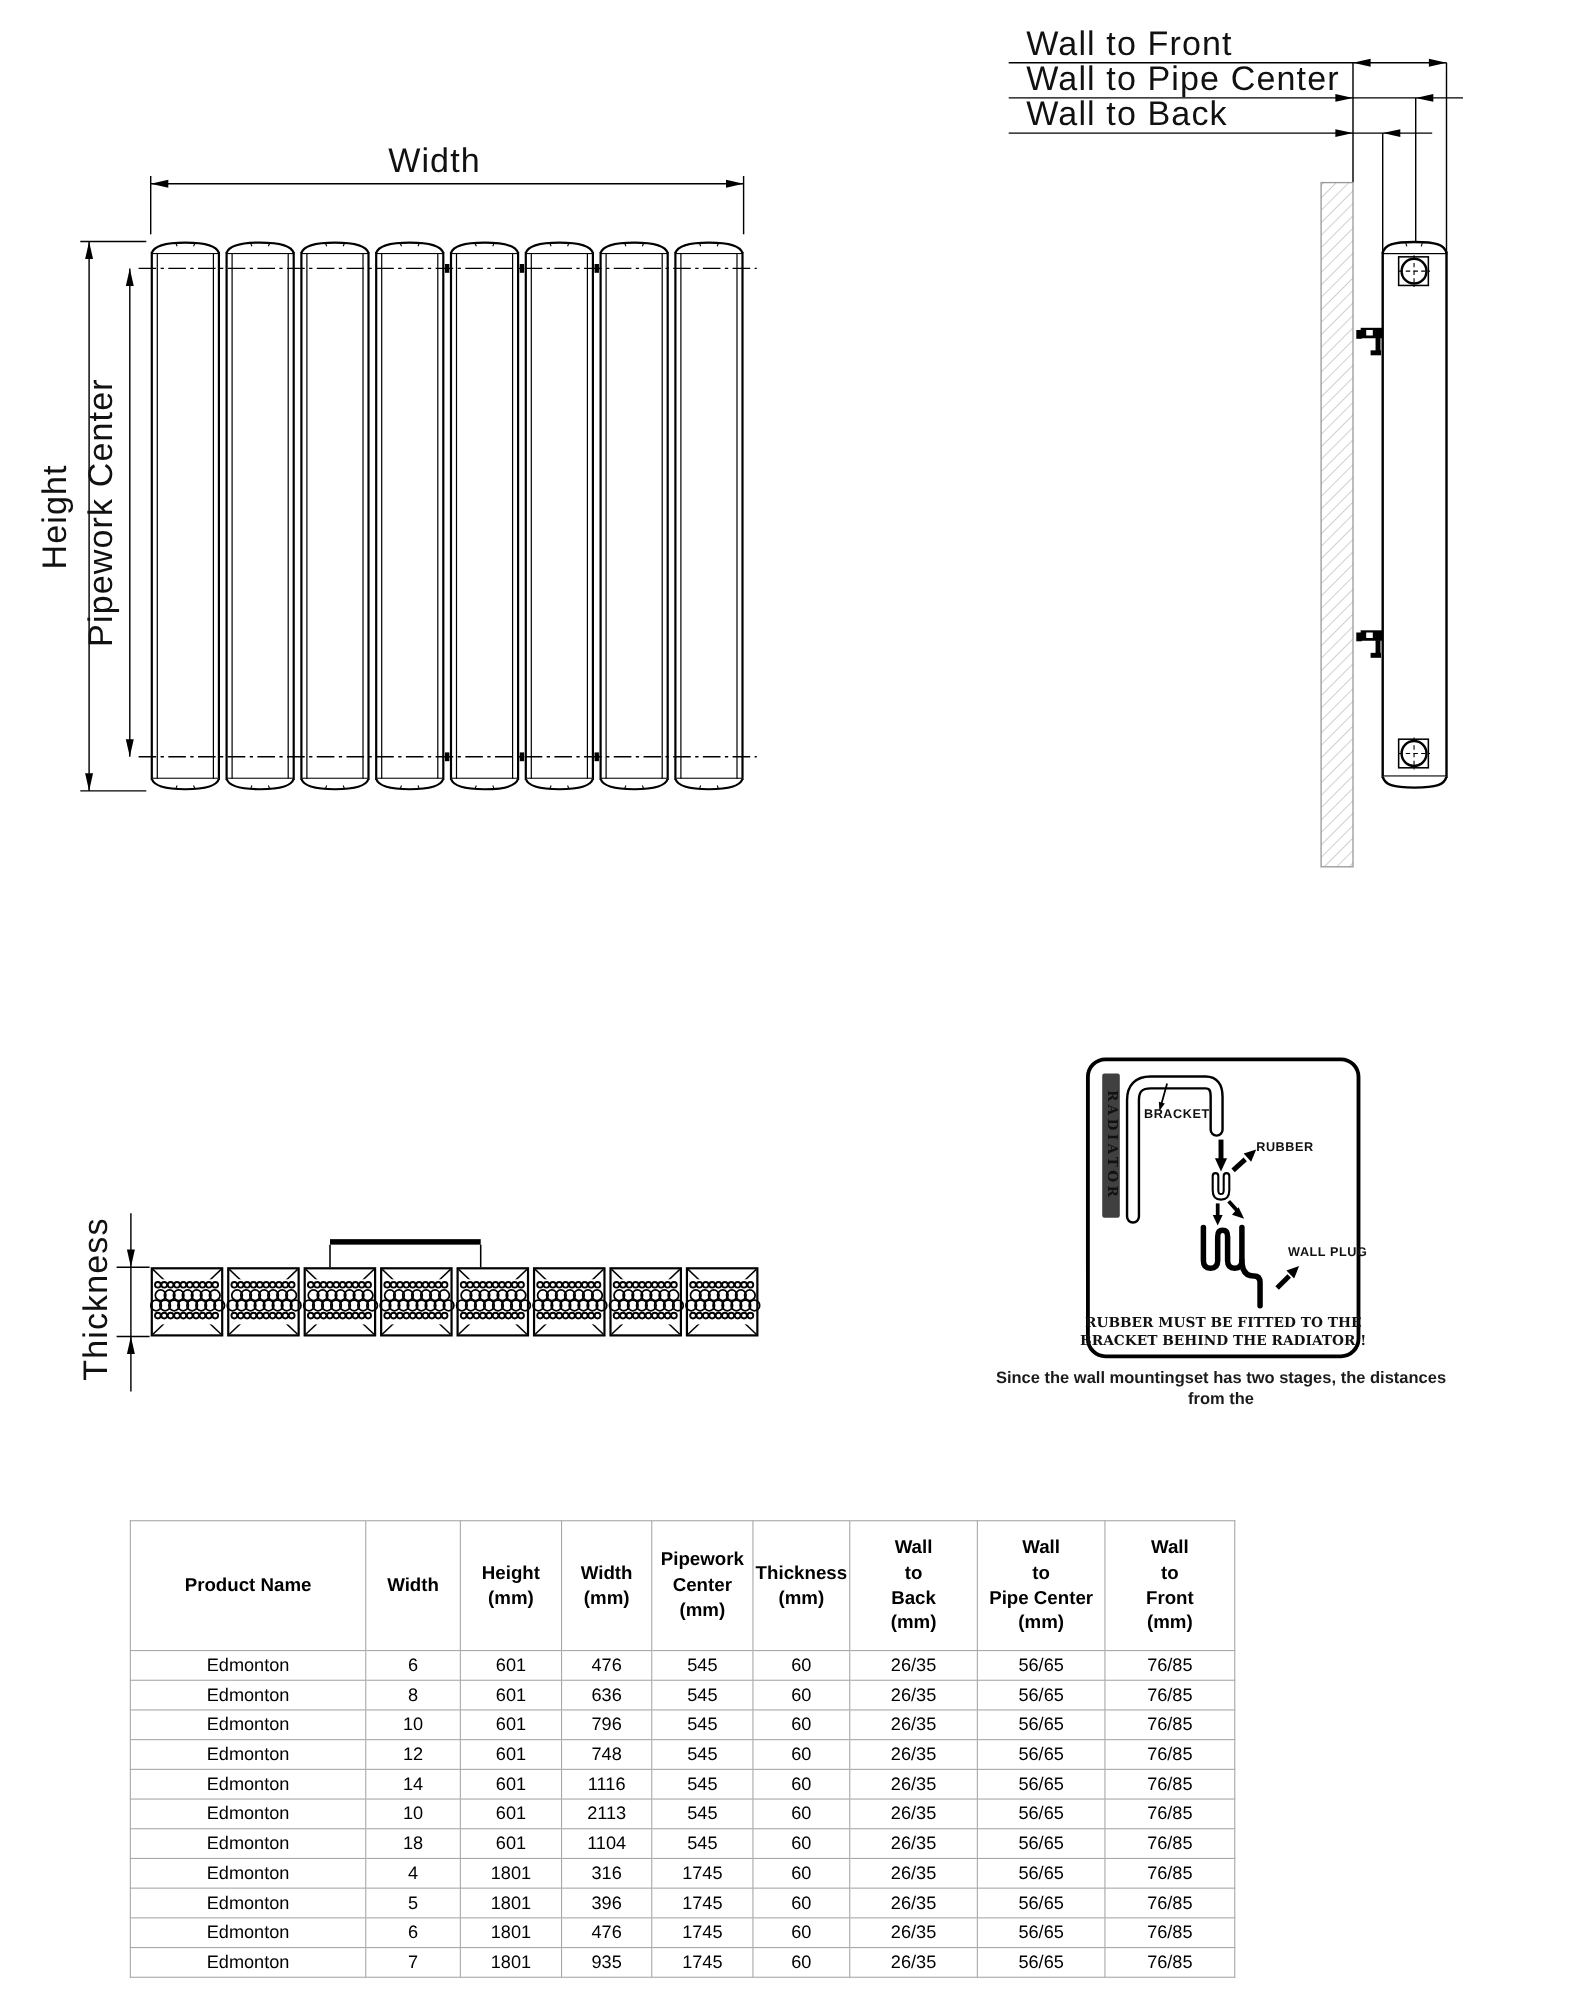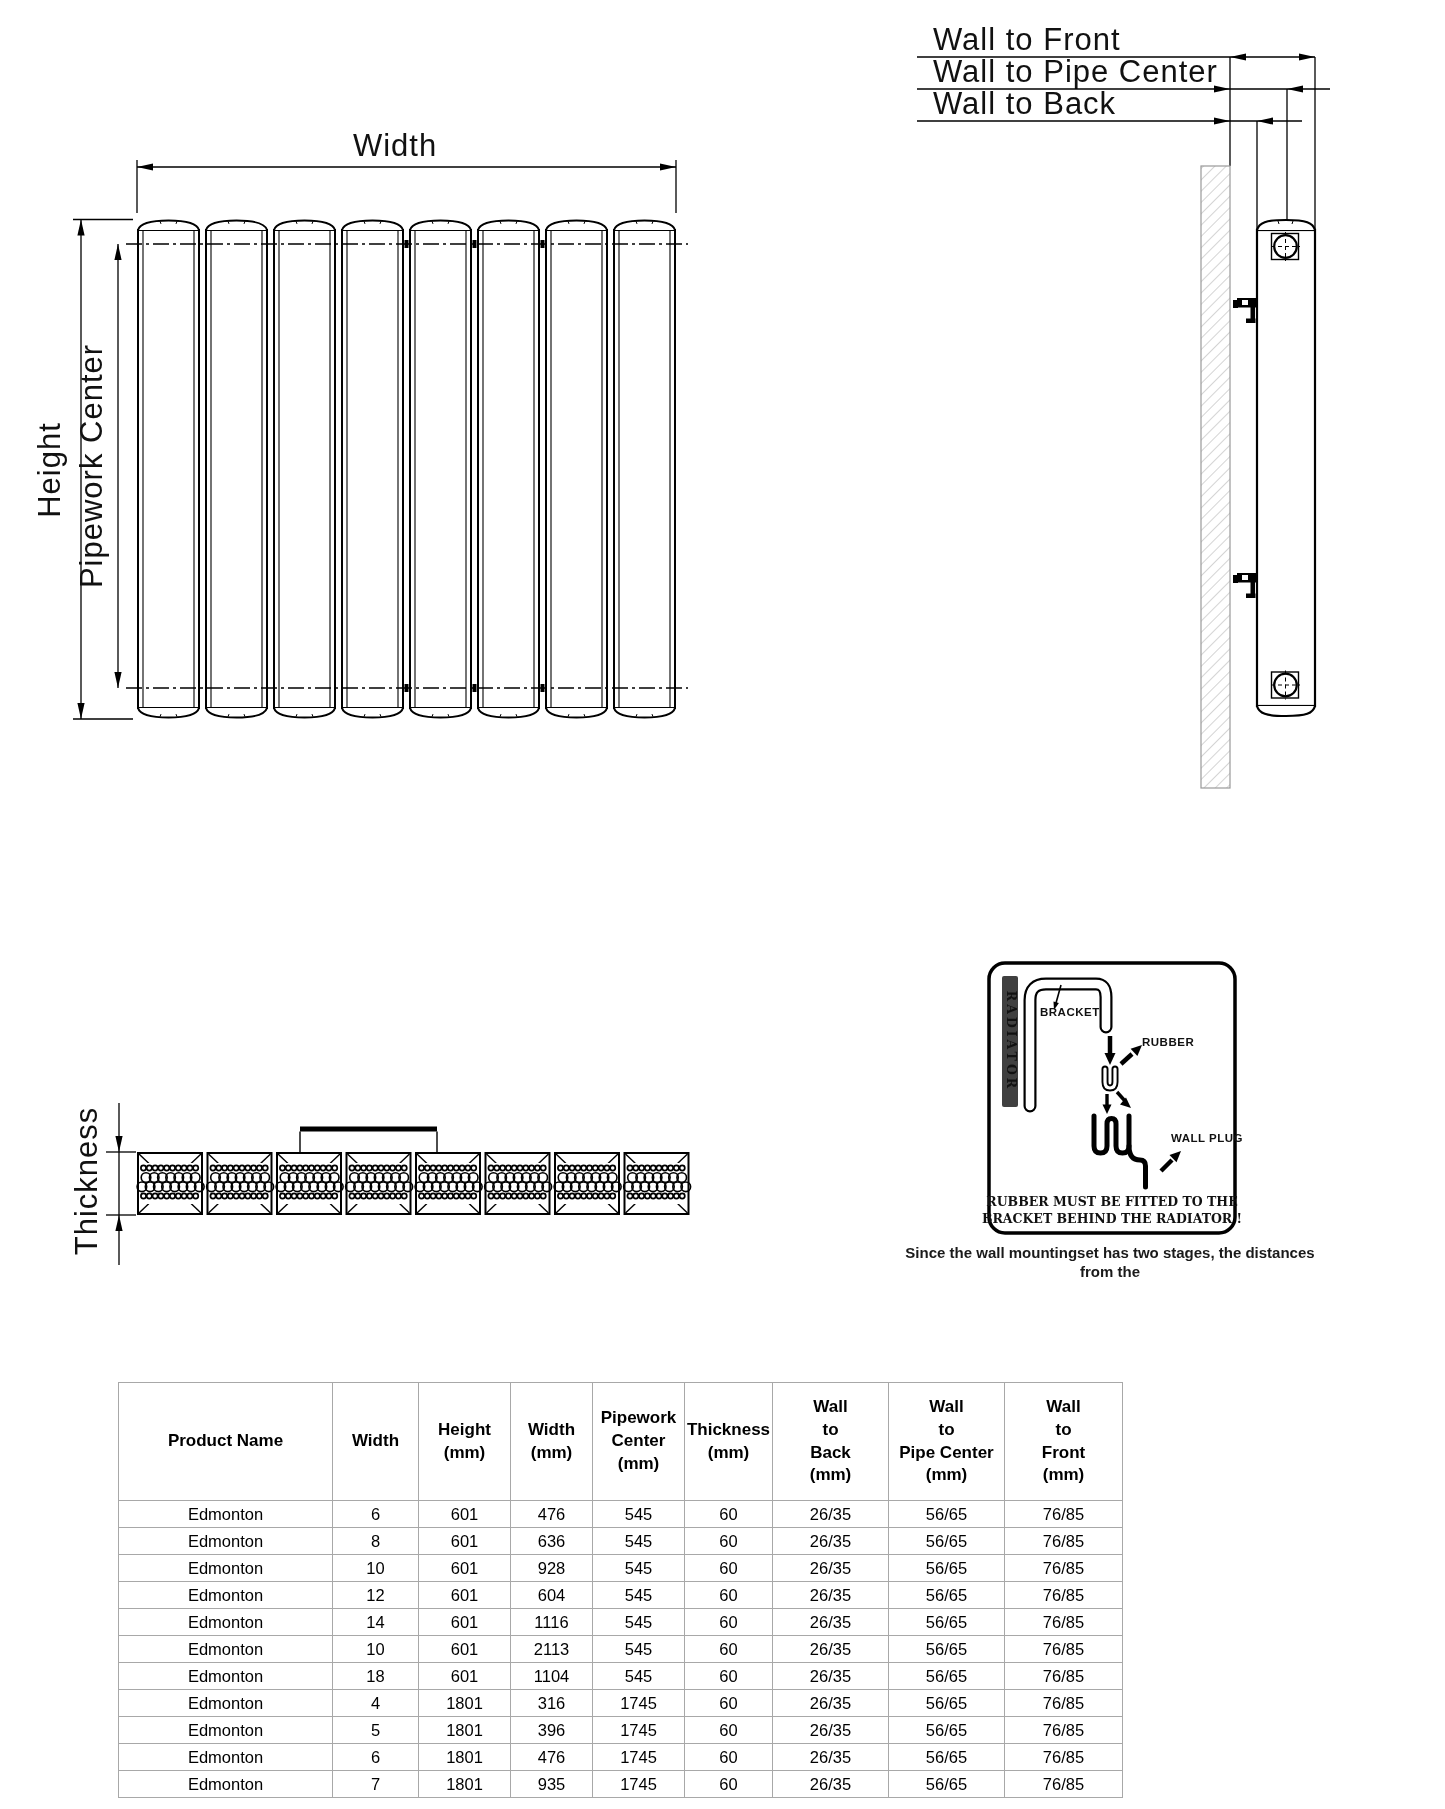--- a/index.html
+++ b/index.html
@@ -322,32 +322,32 @@
           <td>545</td>
           <td>60</td>
           <td>26/35</td>
           <td>56/65</td>
           <td>76/85</td>
       </tr>
       <tr>
         <td>Edmonton</td>
           <td>10</td>
           <td>601</td>
-          <td>928</td>
+          <td>796</td>
           <td>545</td>
           <td>60</td>
           <td>26/35</td>
           <td>56/65</td>
           <td>76/85</td>
       </tr>
       <tr>
         <td>Edmonton</td>
           <td>12</td>
           <td>601</td>
-          <td>604</td>
+          <td>748</td>
           <td>545</td>
           <td>60</td>
           <td>26/35</td>
           <td>56/65</td>
           <td>76/85</td>
       </tr>
       <tr>
         <td>Edmonton</td>
           <td>14</td>
           <td>601</td>

